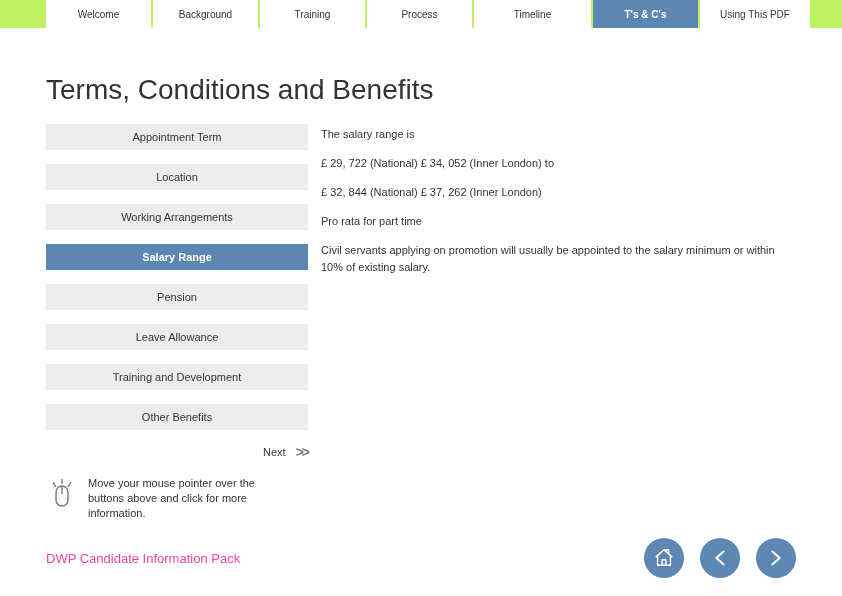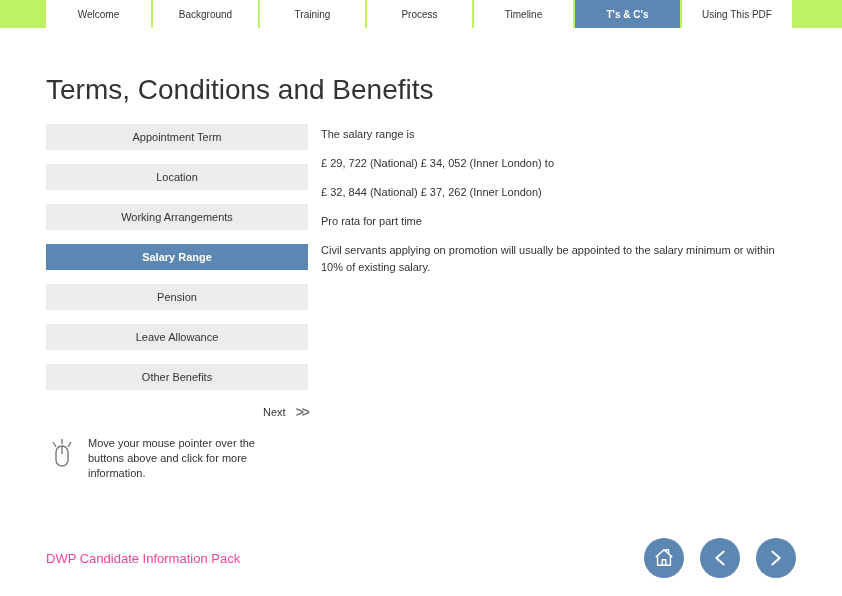--- a/index.html
+++ b/index.html
@@ -26,21 +26,21 @@
     justify-content: center;
     padding: 0 4px;
     margin-right: 2px;
     flex: 0 0 auto;
     cursor: pointer;
   }
   .tab-0 { width: 105px; margin-left: 46px; }
   .tab-1 { width: 105px; }
   .tab-2 { width: 105px; }
   .tab-3 { width: 105px; }
-  .tab-4 { width: 99px; }
+  .tab-4 { width: 117px; }
   .tab-5 { width: 105px; background: #5b87b2; color: #fff; font-weight: bold; }
   .tab-6 { width: 110px; }
 
   .page {
     padding: 46px 46px 0 46px;
   }
   .title {
     font-size: 28px;
     color: #333;
     font-weight: 400;
@@ -162,20 +162,21 @@
   <h1 class="title">Terms, Conditions and Benefits</h1>
 
   <div class="content">
     <div class="left">
       <div class="side-item">Appointment Term</div>
       <div class="side-item">Location</div>
       <div class="side-item">Working Arrangements</div>
       <div class="side-item active">Salary Range</div>
       <div class="side-item">Pension</div>
       <div class="side-item">Leave Allowance</div>
+      <div class="side-item">Training and Development</div>
       <div class="side-item">Other Benefits</div>
 
       <div class="next-row">
         <span>Next</span>
         <span class="chevrons">&gt;&gt;</span>
       </div>
 
       <div class="hint">
         <span class="mouse-icon">
           <svg width="30" height="32" viewBox="0 0 30 32">

